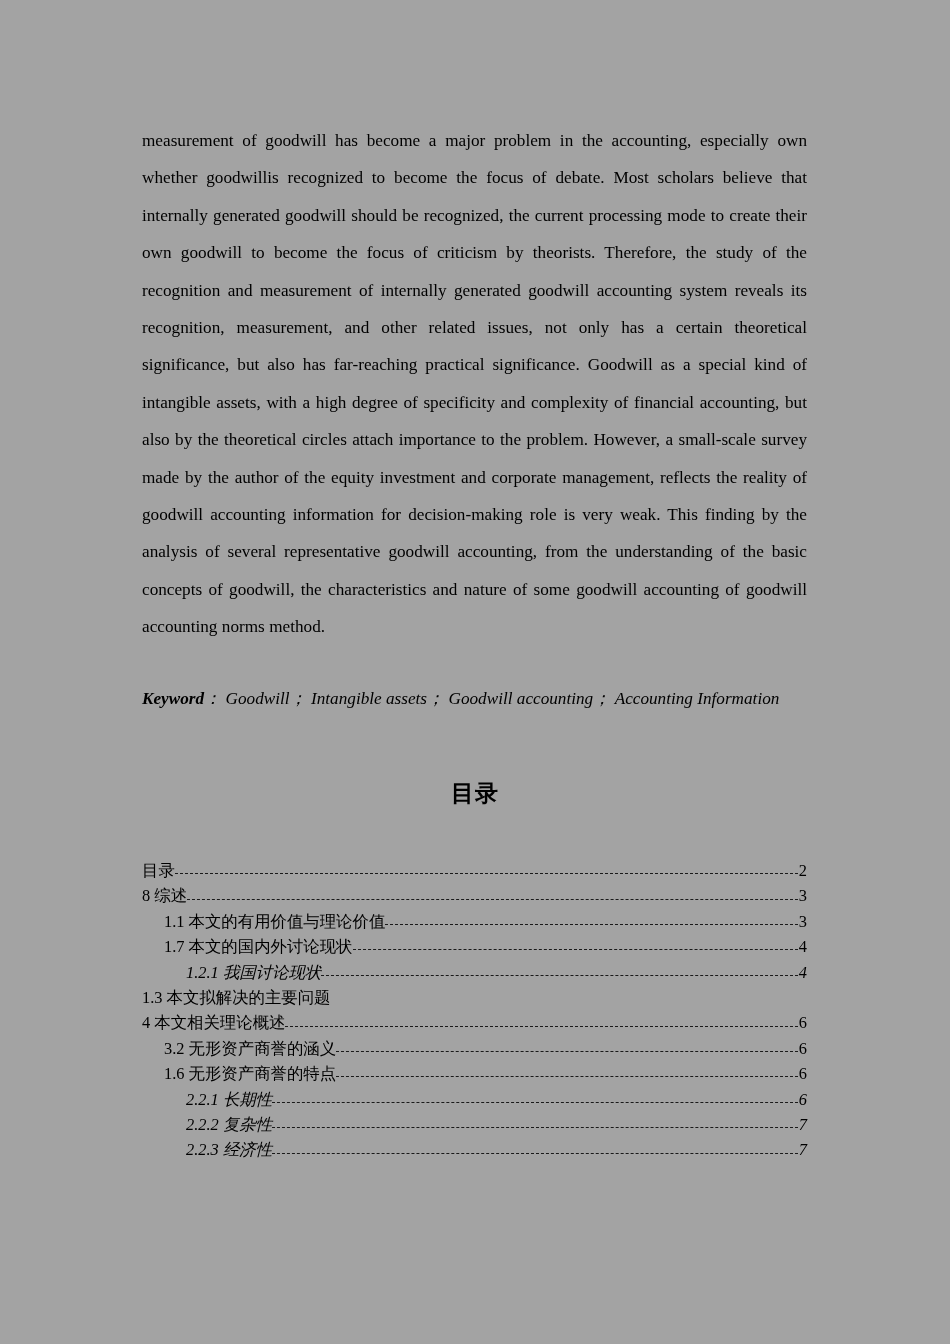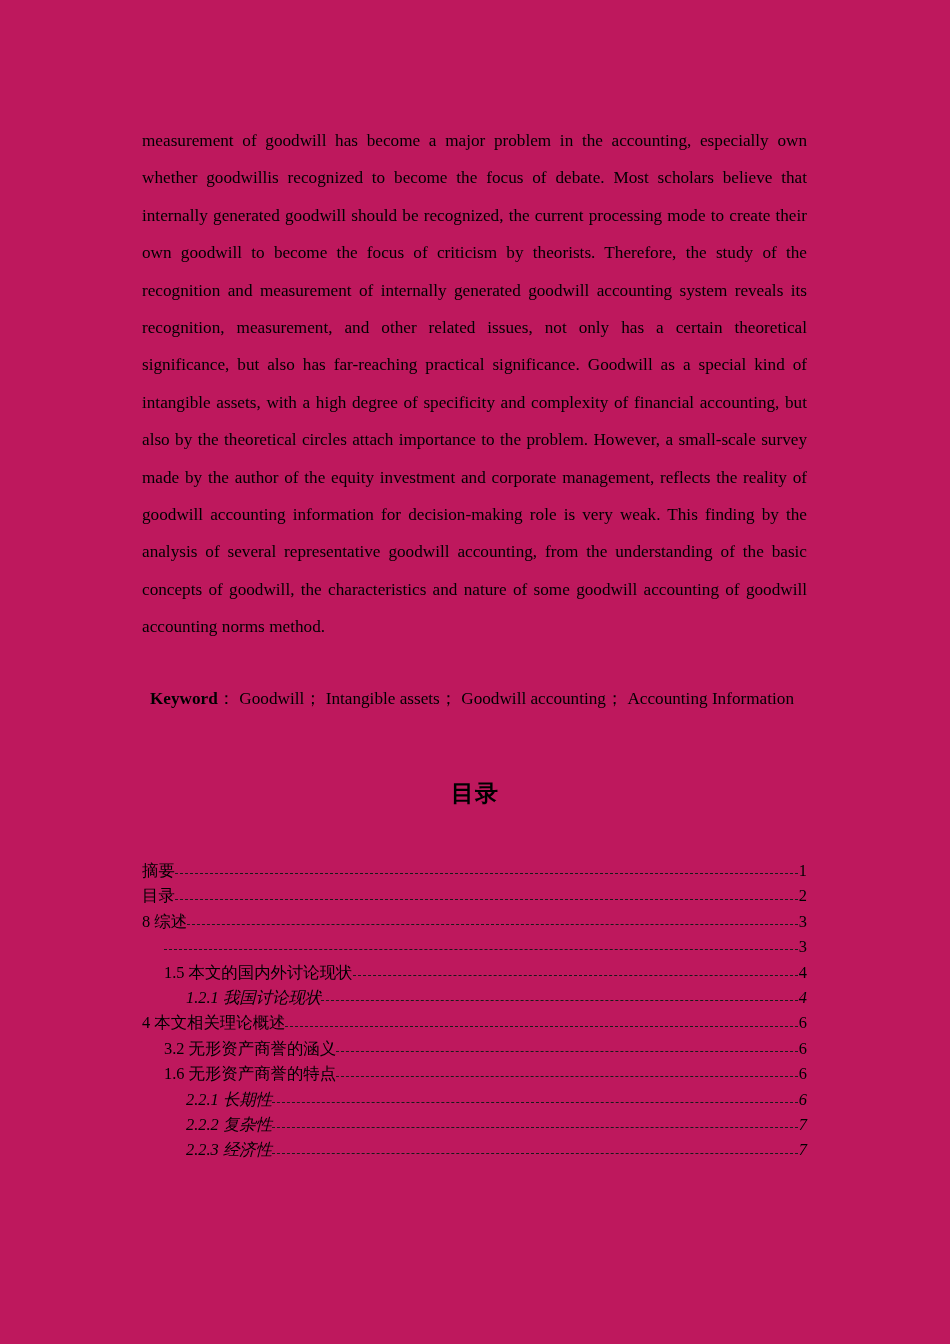--- a/index.html
+++ b/index.html
@@ -15,21 +15,21 @@
     color: #000000;
     overflow: hidden;
   }
 
   .page {
     position: absolute;
     left: 0;
     top: 0;
     width: 950px;
     height: 1344px;
-    background: #be185d;
+    background: #a3a3a3;
   }
 
   
   .abstract-block {
     position: absolute;
     left: 142px;
     top: 122px;
     width: 665px;
   }
   .body-par {
@@ -39,23 +39,24 @@
     text-align: justify;
     text-justify: inter-word;
     word-spacing: 0.1px;
     hyphens: none;
   }
   
 
   
   .keyword-block {
     position: absolute;
-    left: 150px;
+    left: 142px;
     top: 680px;
     width: 665px;
+    font-style: italic;
   }
   .keyword-par {
     margin: 0;
     font-size: 17.2px;
     line-height: 37.4px;
     text-align: justify;
     text-justify: inter-word;
   }
   .kw-label {
     font-weight: bold;
@@ -134,47 +135,46 @@
   <div class="keyword-block">
     <p class="keyword-par">
       <span class="kw-label">Keyword</span><span class="kw-sep">：</span>&nbsp;<span>Goodwill</span><span class="kw-sep">；</span>&nbsp;<span>Intangible assets</span><span class="kw-sep">；</span>&nbsp;<span>Goodwill accounting</span><span class="kw-sep">；</span>&nbsp;<span>Accounting Information</span>
     </p>
   </div>
 
   <div class="toc-heading">目录</div>
 
   <div class="toc-list">
       <div class="toc-row lvl1">
-        <span class="toc-title">摘要</span>
-        <span class="toc-leader"></span>
-        <span class="toc-page">1</span>
-      </div>
-      <div class="toc-row lvl1">
         <span class="toc-title">目录</span>
         <span class="toc-leader"></span>
         <span class="toc-page">2</span>
       </div>
       <div class="toc-row lvl1">
         <span class="toc-title">8 综述</span>
         <span class="toc-leader"></span>
         <span class="toc-page">3</span>
       </div>
       <div class="toc-row lvl2">
+        <span class="toc-title">1.1 本文的有用价值与理论价值</span>
         <span class="toc-leader"></span>
         <span class="toc-page">3</span>
       </div>
       <div class="toc-row lvl2">
-        <span class="toc-title">1.5 本文的国内外讨论现状</span>
+        <span class="toc-title">1.7 本文的国内外讨论现状</span>
         <span class="toc-leader"></span>
         <span class="toc-page">4</span>
       </div>
       <div class="toc-row lvl3">
         <span class="toc-title">1.2.1 我国讨论现状</span>
         <span class="toc-leader"></span>
         <span class="toc-page">4</span>
+      </div>
+      <div class="toc-row lvl1 noleader">
+        <span class="toc-title">1.3 本文拟解决的主要问题</span>
       </div>
       <div class="toc-row lvl1">
         <span class="toc-title">4 本文相关理论概述</span>
         <span class="toc-leader"></span>
         <span class="toc-page">6</span>
       </div>
       <div class="toc-row lvl2">
         <span class="toc-title">3.2 无形资产商誉的涵义</span>
         <span class="toc-leader"></span>
         <span class="toc-page">6</span>

